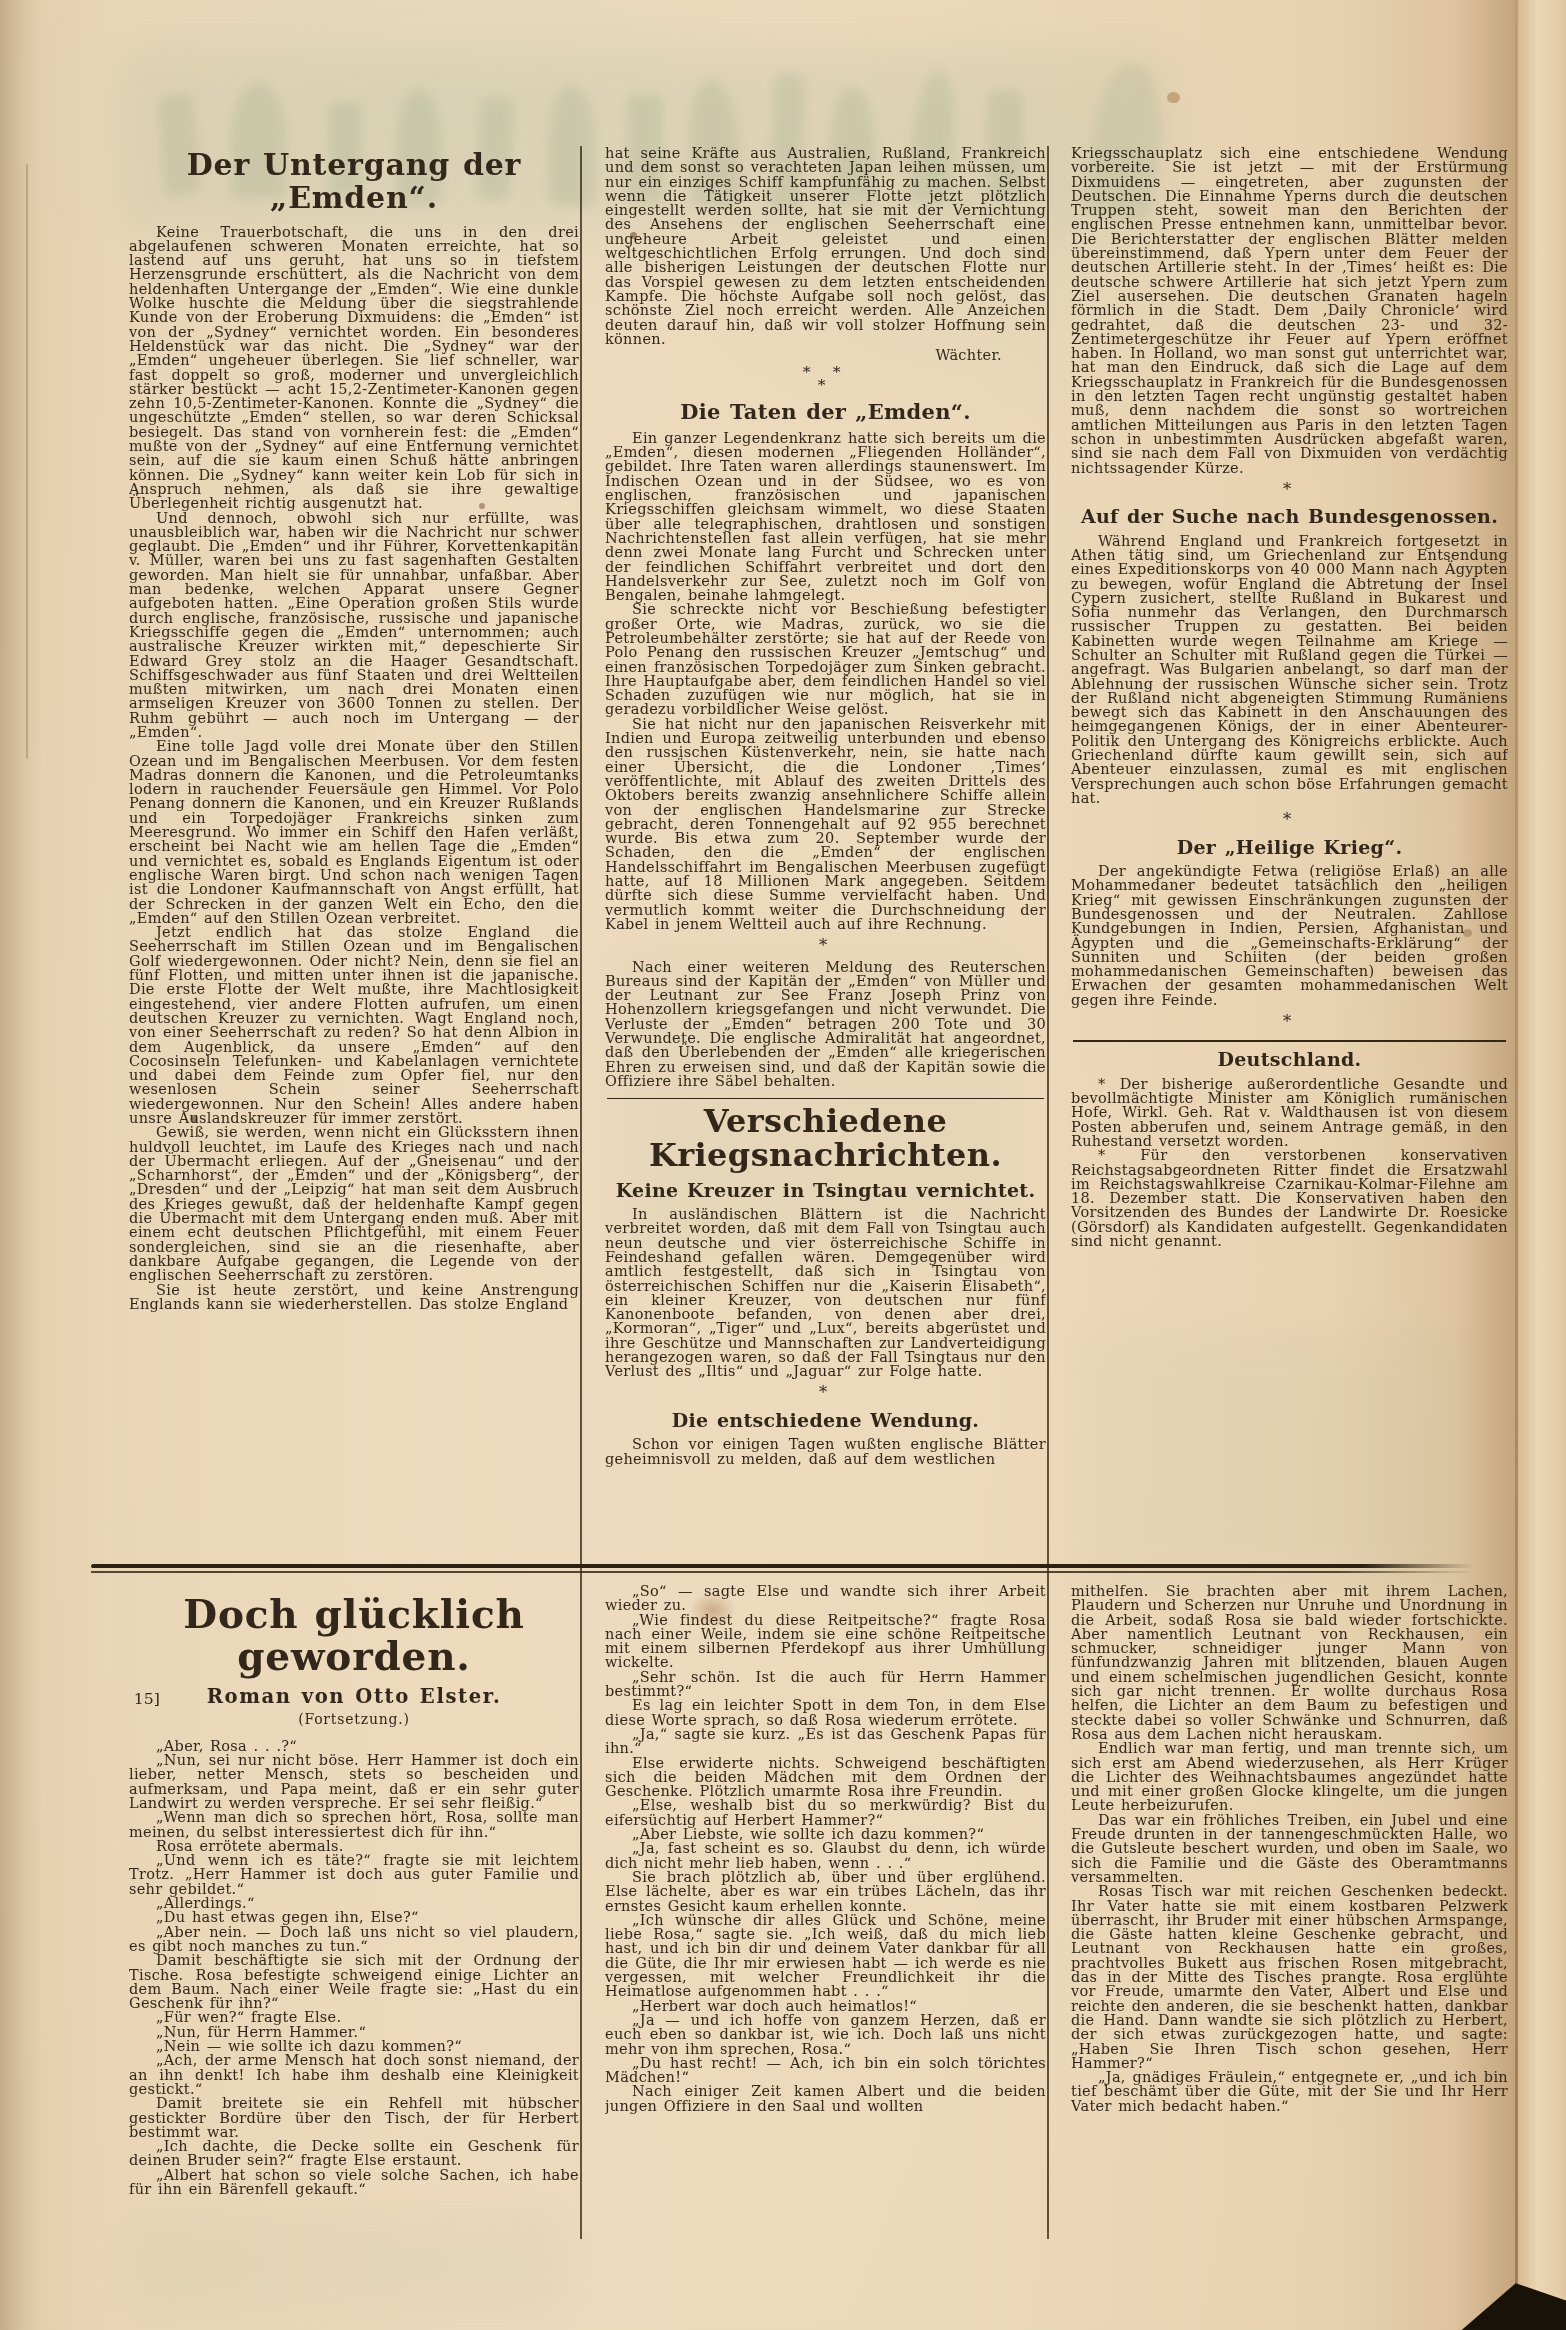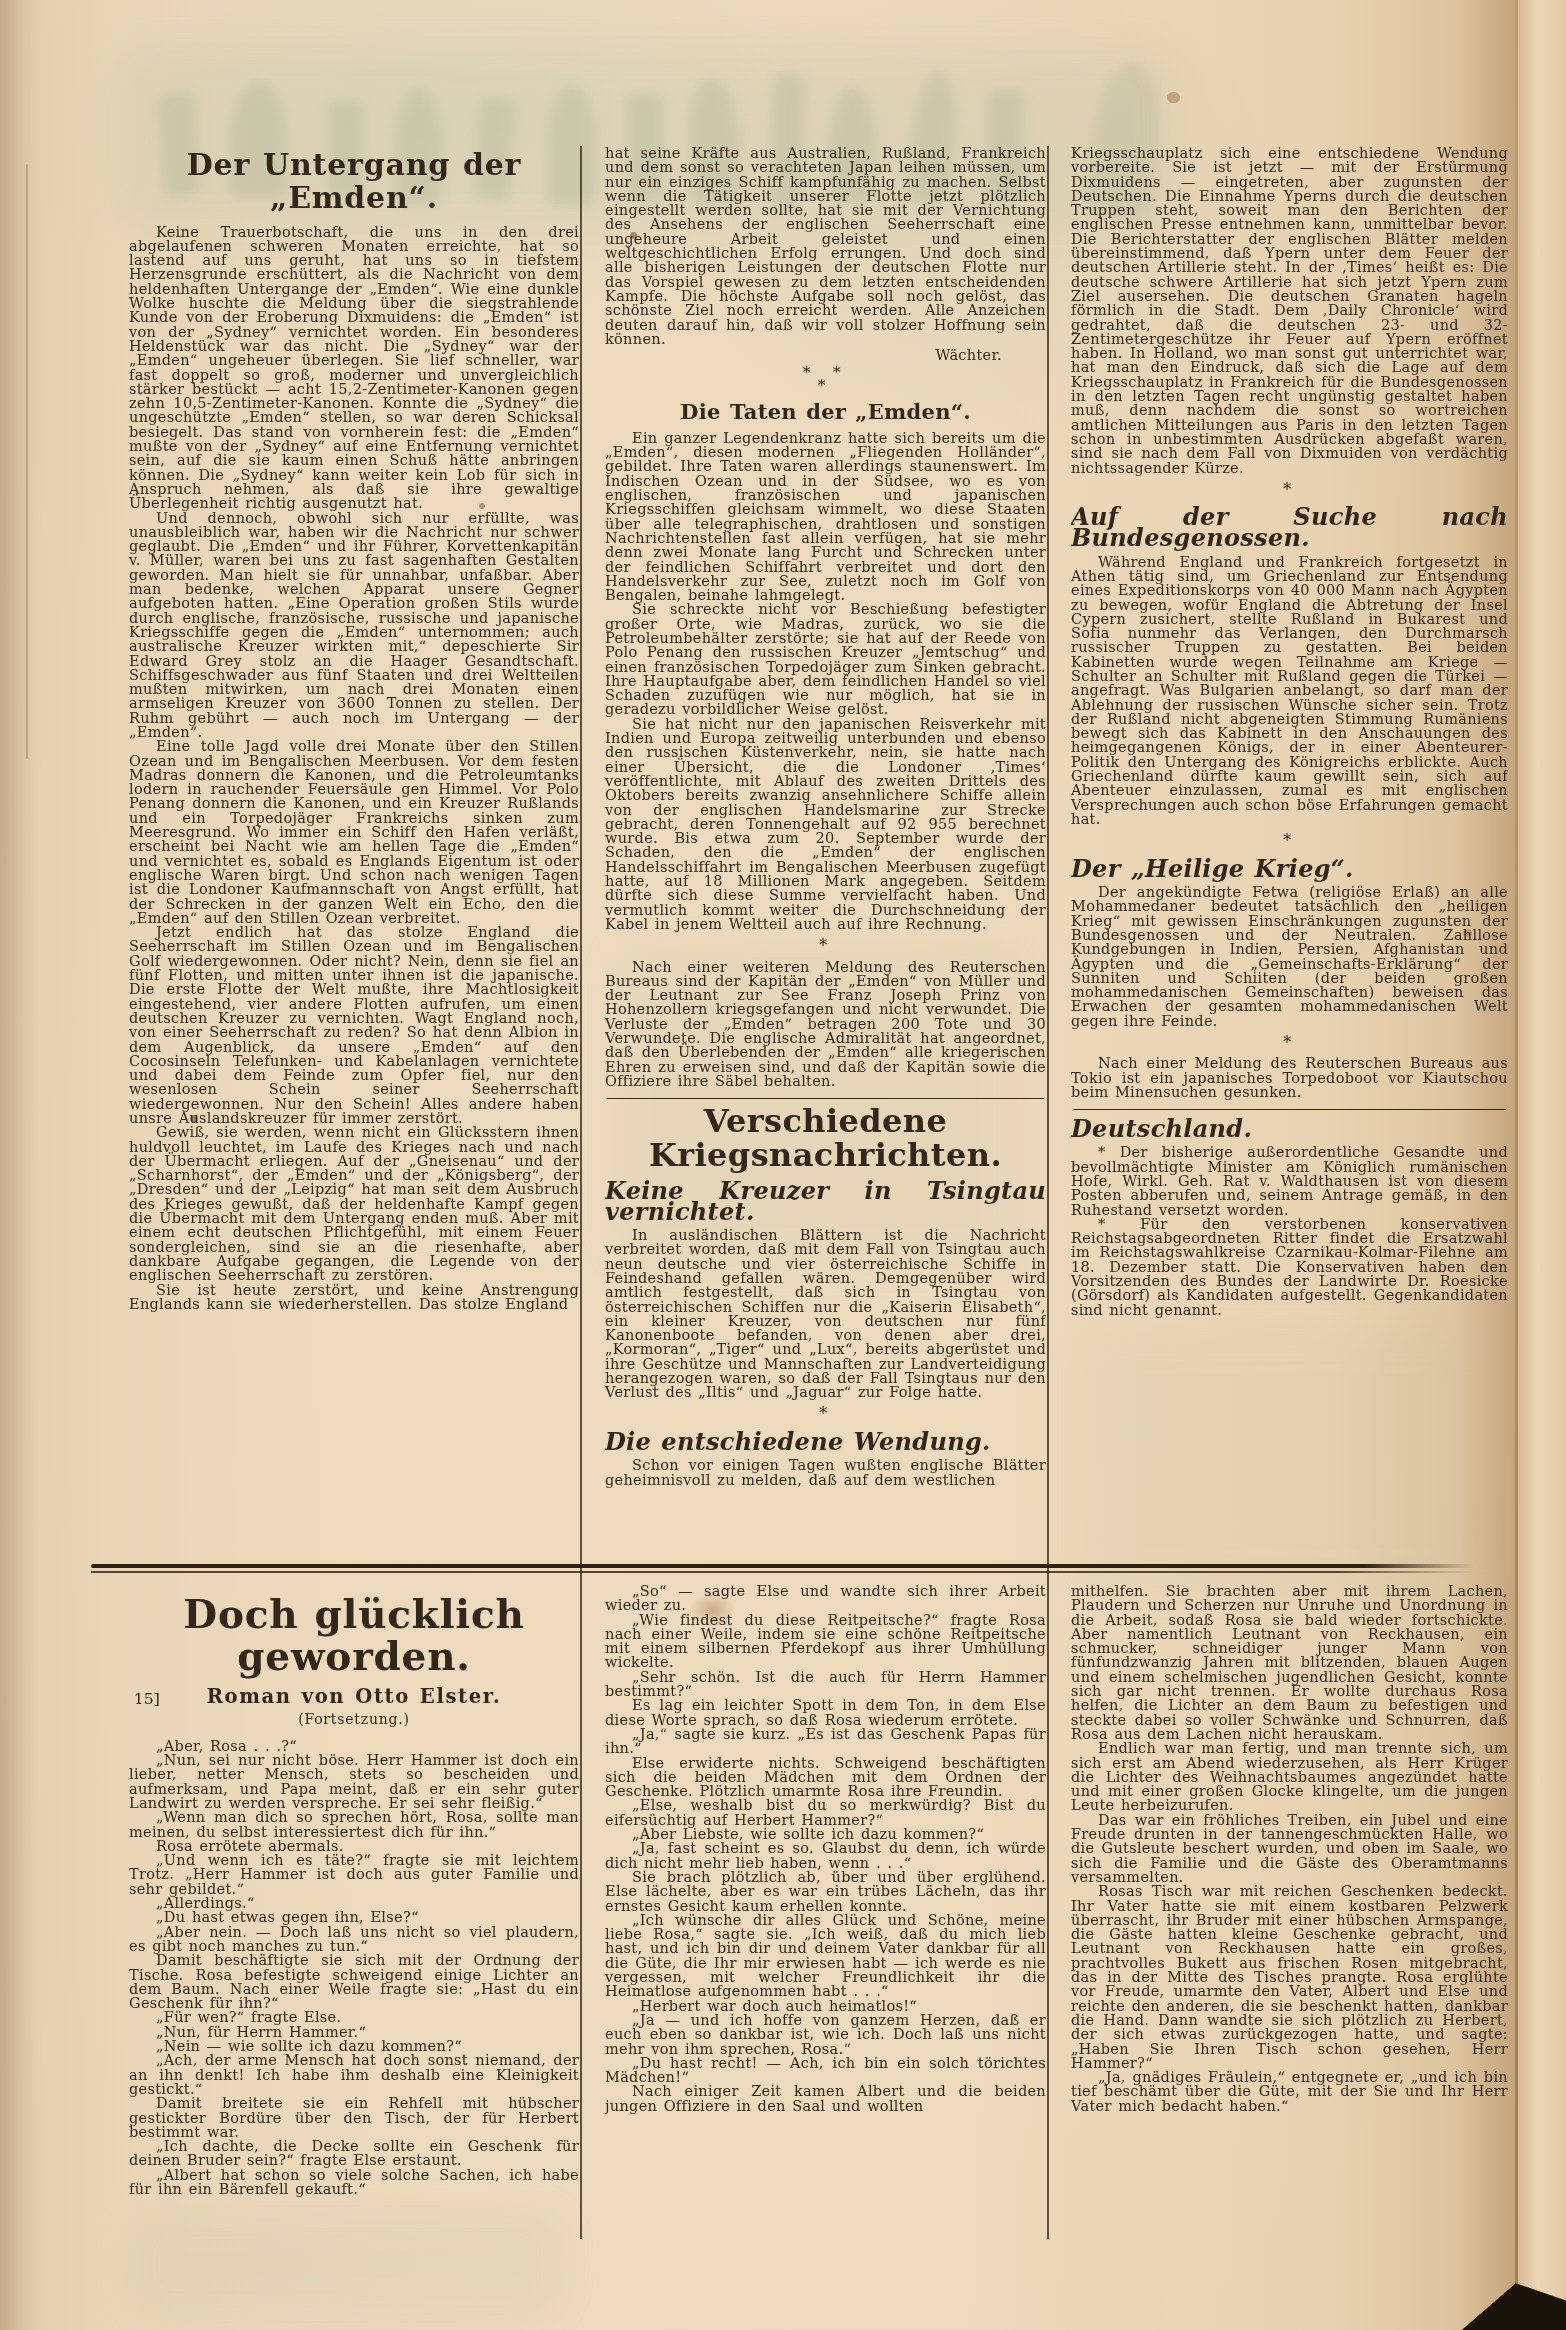--- a/index.html
+++ b/index.html
@@ -47,21 +47,21 @@
   .col-2{left:593px;width:441px;}
   .col-3{left:1059px;width:437px;}
   
   .top-col,.nov-col{font-size:14.5px;line-height:14.3px;letter-spacing:0.3px;word-spacing:1.6px;text-align:justify;margin-left:12px;}
   p.blk-para{margin:0;text-indent:27px;}
   p.blk-para-flush{margin:0;text-indent:0;}
   .blk-h-main{font-size:30px;line-height:33px;font-weight:bold;text-align:center;margin:1.6px 0 11px;letter-spacing:0.8px;}
   .blk-h-section{font-size:32px;line-height:34px;font-weight:bold;text-align:center;margin:4.7px 0 7.8px;letter-spacing:0.4px;}
   .blk-h-rundschau{font-size:39px;line-height:42px;font-weight:bold;text-align:center;margin:7.8px 0 6.3px;letter-spacing:0.8px;}
   .blk-h-art{font-size:21px;line-height:23.5px;font-weight:bold;text-align:center;margin:7.8px 0 7.8px;}
-  .blk-subhead{font-size:24px;line-height:21px;font-weight:bold;margin:7.8px 0 6.3px;font-style:italic;}
+  .blk-subhead{font-size:19px;line-height:21px;font-weight:bold;text-align:center;margin:7.8px 0 6.3px;}
   .blk-star{text-align:center;font-size:16.4px;line-height:19px;margin:4.7px 0;letter-spacing:4.7px;text-indent:0;}
   .blk-asterism{text-align:center;font-size:15.7px;line-height:13.3px;margin:3.1px 0 6.3px;letter-spacing:7.8px;}
   .blk-signature{text-align:right;padding-right:44px;margin:1.6px 0;}
   .blk-rule{height:1.6px;background:#332615;margin:9.4px 1.6px 4.7px;}
   
   .novel-title{font-size:39px;line-height:42px;font-weight:bold;text-align:center;margin:9.4px 0 12.5px;letter-spacing:0.8px;}
   .novel-byline-row{position:relative;text-align:center;font-size:19.6px;font-weight:bold;letter-spacing:1.6px;margin:0 0 7.8px;}
   .novel-installment{position:absolute;left:4.7px;top:2.3px;font-size:15.7px;font-weight:normal;letter-spacing:0;}
   .novel-note{text-align:center;font-size:14px;margin:0 0 12.5px;letter-spacing:0.8px;}
 </style>
@@ -136,21 +136,20 @@
     </div>
   <div class="top-col col-3">
       <p class="blk-para-flush">Kriegsschauplatz sich eine entschiedene Wendung vorbereite. Sie ist jetzt — mit der Erstürmung Dixmuidens — eingetreten, aber zugunsten der Deutschen. Die Einnahme Yperns durch die deutschen Truppen steht, soweit man den Berichten der englischen Presse entnehmen kann, unmittelbar bevor. Die Berichterstatter der englischen Blätter melden übereinstimmend, daß Ypern unter dem Feuer der deutschen Artillerie steht. In der ‚Times‘ heißt es: Die deutsche schwere Artillerie hat sich jetzt Ypern zum Ziel ausersehen. Die deutschen Granaten hageln förmlich in die Stadt. Dem ‚Daily Chronicle‘ wird gedrahtet, daß die deutschen 23- und 32-Zentimetergeschütze ihr Feuer auf Ypern eröffnet haben. In Holland, wo man sonst gut unterrichtet war, hat man den Eindruck, daß sich die Lage auf dem Kriegsschauplatz in Frankreich für die Bundesgenossen in den letzten Tagen recht ungünstig gestaltet haben muß, denn nachdem die sonst so wortreichen amtlichen Mitteilungen aus Paris in den letzten Tagen schon in unbestimmten Ausdrücken abgefaßt waren, sind sie nach dem Fall von Dixmuiden von verdächtig nichtssagender Kürze.</p>
       <div class="blk-star">*</div>
       <h4 class="blk-subhead">Auf der Suche nach Bundesgenossen.</h4>
       <p class="blk-para">Während England und Frankreich fortgesetzt in Athen tätig sind, um Griechenland zur Entsendung eines Expeditionskorps von 40 000 Mann nach Ägypten zu bewegen, wofür England die Abtretung der Insel Cypern zusichert, stellte Rußland in Bukarest und Sofia nunmehr das Verlangen, den Durchmarsch russischer Truppen zu gestatten. Bei beiden Kabinetten wurde wegen Teilnahme am Kriege — Schulter an Schulter mit Rußland gegen die Türkei — angefragt. Was Bulgarien anbelangt, so darf man der Ablehnung der russischen Wünsche sicher sein. Trotz der Rußland nicht abgeneigten Stimmung Rumäniens bewegt sich das Kabinett in den Anschauungen des heimgegangenen Königs, der in einer Abenteurer-Politik den Untergang des Königreichs erblickte. Auch Griechenland dürfte kaum gewillt sein, sich auf Abenteuer einzulassen, zumal es mit englischen Versprechungen auch schon böse Erfahrungen gemacht hat.</p>
       <div class="blk-star">*</div>
       <h4 class="blk-subhead">Der „Heilige Krieg“.</h4>
       <p class="blk-para">Der angekündigte Fetwa (religiöse Erlaß) an alle Mohammedaner bedeutet tatsächlich den „heiligen Krieg“ mit gewissen Einschränkungen zugunsten der Bundesgenossen und der Neutralen. Zahllose Kundgebungen in Indien, Persien, Afghanistan und Ägypten und die „Gemeinschafts-Erklärung“ der Sunniten und Schiiten (der beiden großen mohammedanischen Gemeinschaften) beweisen das Erwachen der gesamten mohammedanischen Welt gegen ihre Feinde.</p>
       <div class="blk-star">*</div>
-      <p class="blk-para">Nach einer Meldung des Reuterschen Bureaus aus Tokio ist ein japanisches Torpedoboot vor Kiautschou beim Minensuchen gesunken.</p>
       <div class="blk-rule"></div>
       <h4 class="blk-subhead">Deutschland.</h4>
       <p class="blk-para">* Der bisherige außerordentliche Gesandte und bevollmächtigte Minister am Königlich rumänischen Hofe, Wirkl. Geh. Rat v. Waldthausen ist von diesem Posten abberufen und, seinem Antrage gemäß, in den Ruhestand versetzt worden.</p>
       <p class="blk-para">* Für den verstorbenen konservativen Reichstagsabgeordneten Ritter findet die Ersatzwahl im Reichstagswahlkreise Czarnikau-Kolmar-Filehne am 18. Dezember statt. Die Konservativen haben den Vorsitzenden des Bundes der Landwirte Dr. Roesicke (Görsdorf) als Kandidaten aufgestellt. Gegenkandidaten sind nicht genannt.</p>
     </div>
 
   <div class="feuilleton-divider">
     <div class="bar1"></div>
     <div class="bar2"></div>
   </div>

